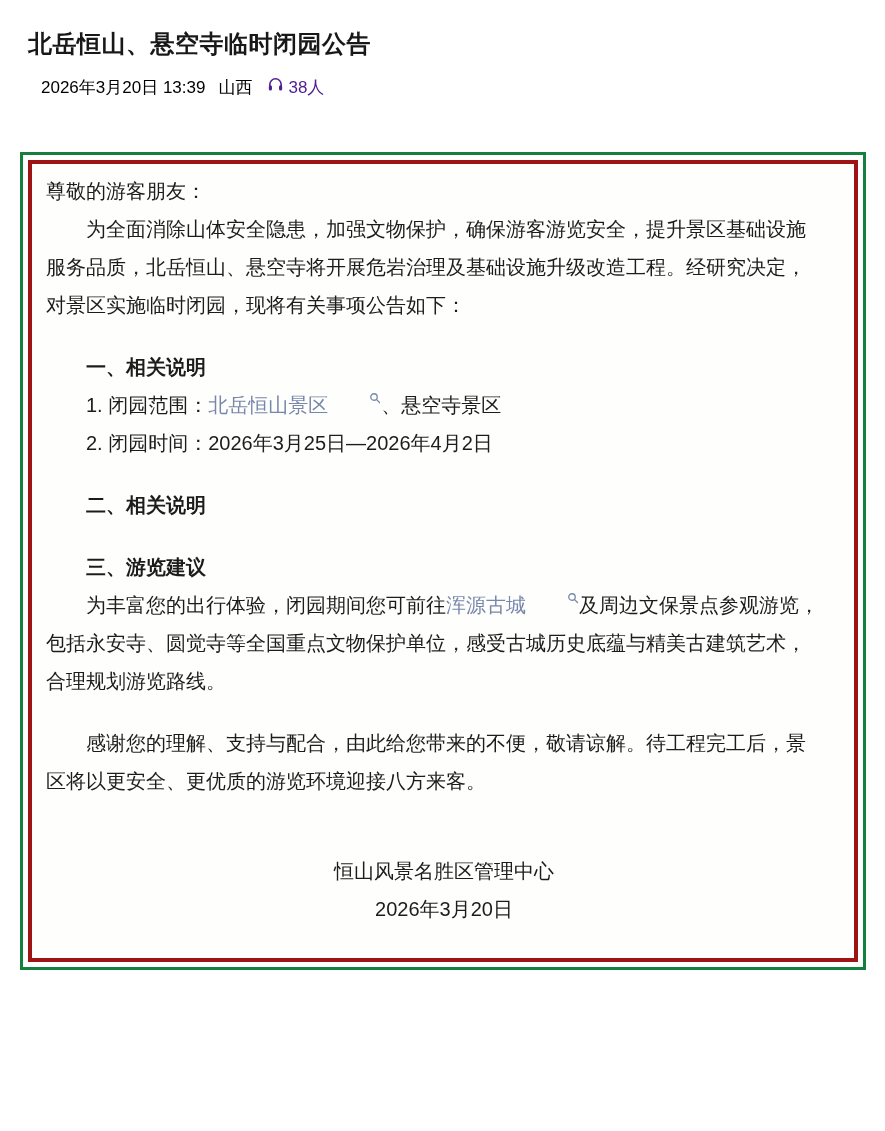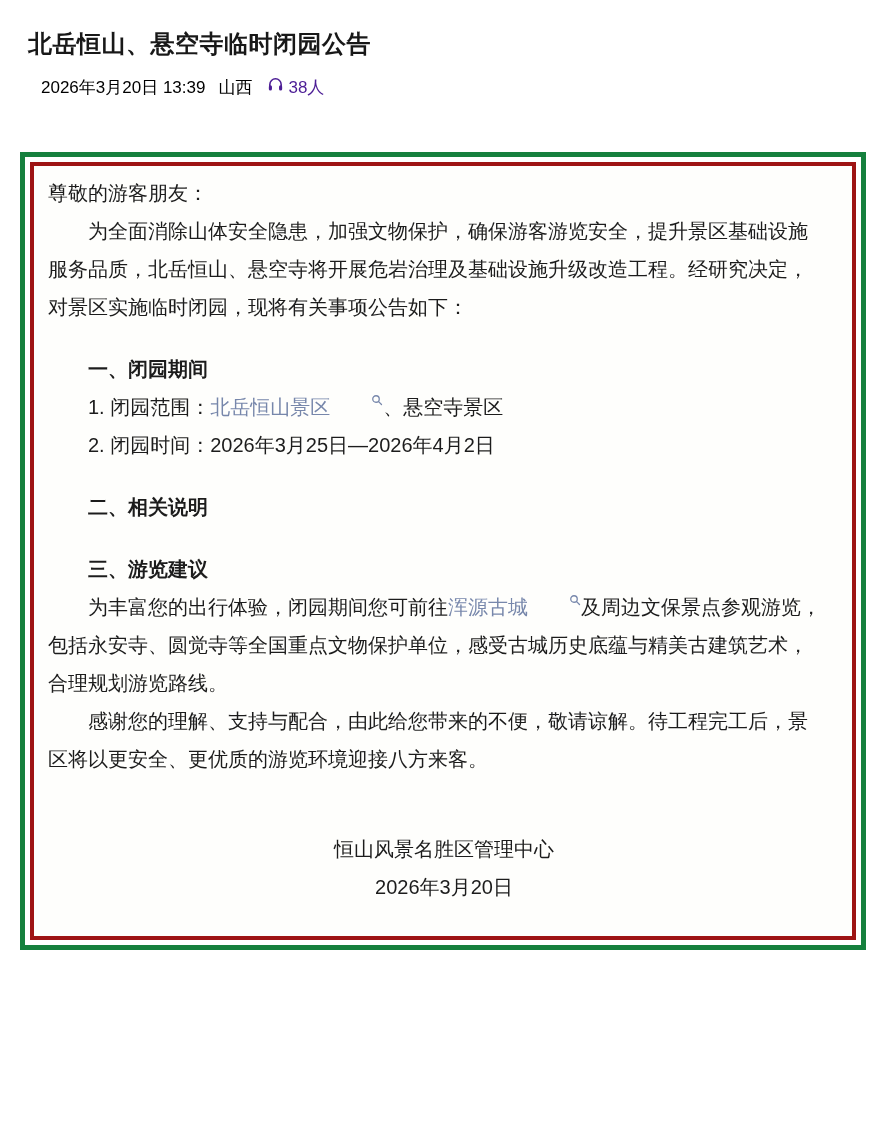--- a/index.html
+++ b/index.html
@@ -28,21 +28,21 @@
     white-space: nowrap;
   }
   .account-link { color: #576b95; cursor: pointer; }
   .meta-text { color: #000000; margin-left: 13px; }
   .listen { color: #4c1d95; margin-left: 15px; display: inline-flex; align-items: flex-start; cursor: pointer; }
   .listen svg { margin-right: 4px; display: block; }
 
   
   .announce-frame {
     margin: 52px 19px 0 20px;      
-    border: 5px solid #15803d;
+    border: 3px solid #15803d;
     padding: 5px;
     background: #ffffff;
   }
   .announce-box {
     border: 4px solid #9e1414;
     background: #fefefc;
     padding: 8px 12px 30px 14px;
   }
   .announce-box, .announce-box p { 
     font-size: 20px;
@@ -62,21 +62,21 @@
     margin-top: 24px;
   }
   .content-link { color: #7787ab; text-decoration: none; cursor: pointer; text-align: right; }
   .search-sup {
     display: inline-block;
     position: relative;
     top: -8px;
     margin-left: 1px;
     line-height: 0;
   }
-  .thanks { }
+  .thanks { margin-top: 24px; }
   .signature { text-align: center; margin-top: 52px; }
   .signature div { line-height: 38px; }
 </style>
 </head>
 <body>
 
 <div class="article-header">
   <h1 class="article-title">北岳恒山、悬空寺临时闭园公告</h1>
 
   <div class="byline">
@@ -95,21 +95,21 @@
   </div>
 </div>
 
 <div class="announce-frame">
   <div class="announce-box">
 
     <p class="para">尊敬的游客朋友：</p>
 
     <p class="para indent">为全面消除山体安全隐患，加强文物保护，确保游客游览安全，提升景区基础设施服务品质，北岳恒山、悬空寺将开展危岩治理及基础设施升级改造工程。经研究决定，对景区实施临时闭园，现将有关事项公告如下：</p>
 
-    <p class="para sec-heading">一、闭园期间</p>
+    <p class="para sec-heading">一、相关说明</p>
 
     <p class="para indent"><span>1. 闭园范围：</span><a class="content-link"><span>北岳恒山景区</span><span class="search-sup"><svg width="12" height="12" viewBox="0 0 24 24">
               <circle cx="10" cy="10" r="6.5" fill="none" stroke="currentColor" stroke-width="2.6"></circle>
               <line x1="15.2" y1="15.2" x2="21" y2="21" stroke="currentColor" stroke-width="2.6" stroke-linecap="round"></line>
             </svg></span></a><span>、悬空寺景区</span></p>
 
     <p class="para indent">2. 闭园时间：2026年3月25日—2026年4月2日</p>
 
     <p class="para sec-heading">二、相关说明</p>
 

